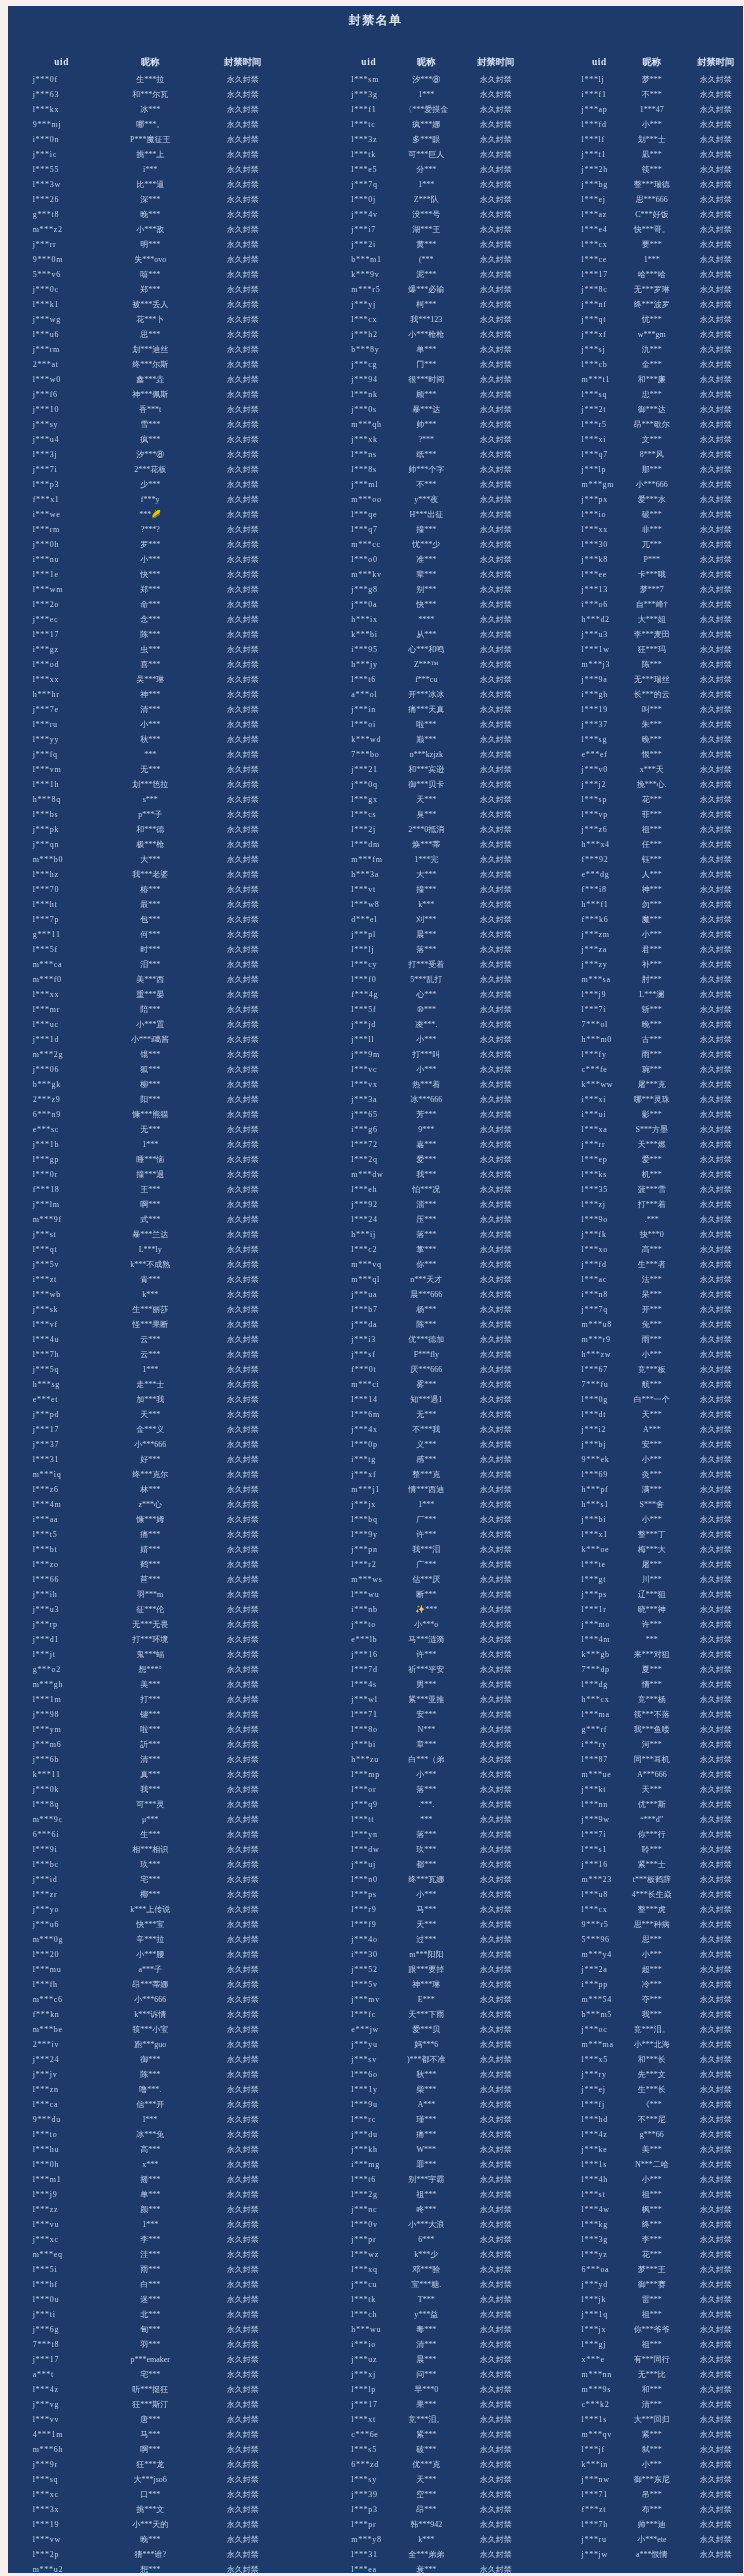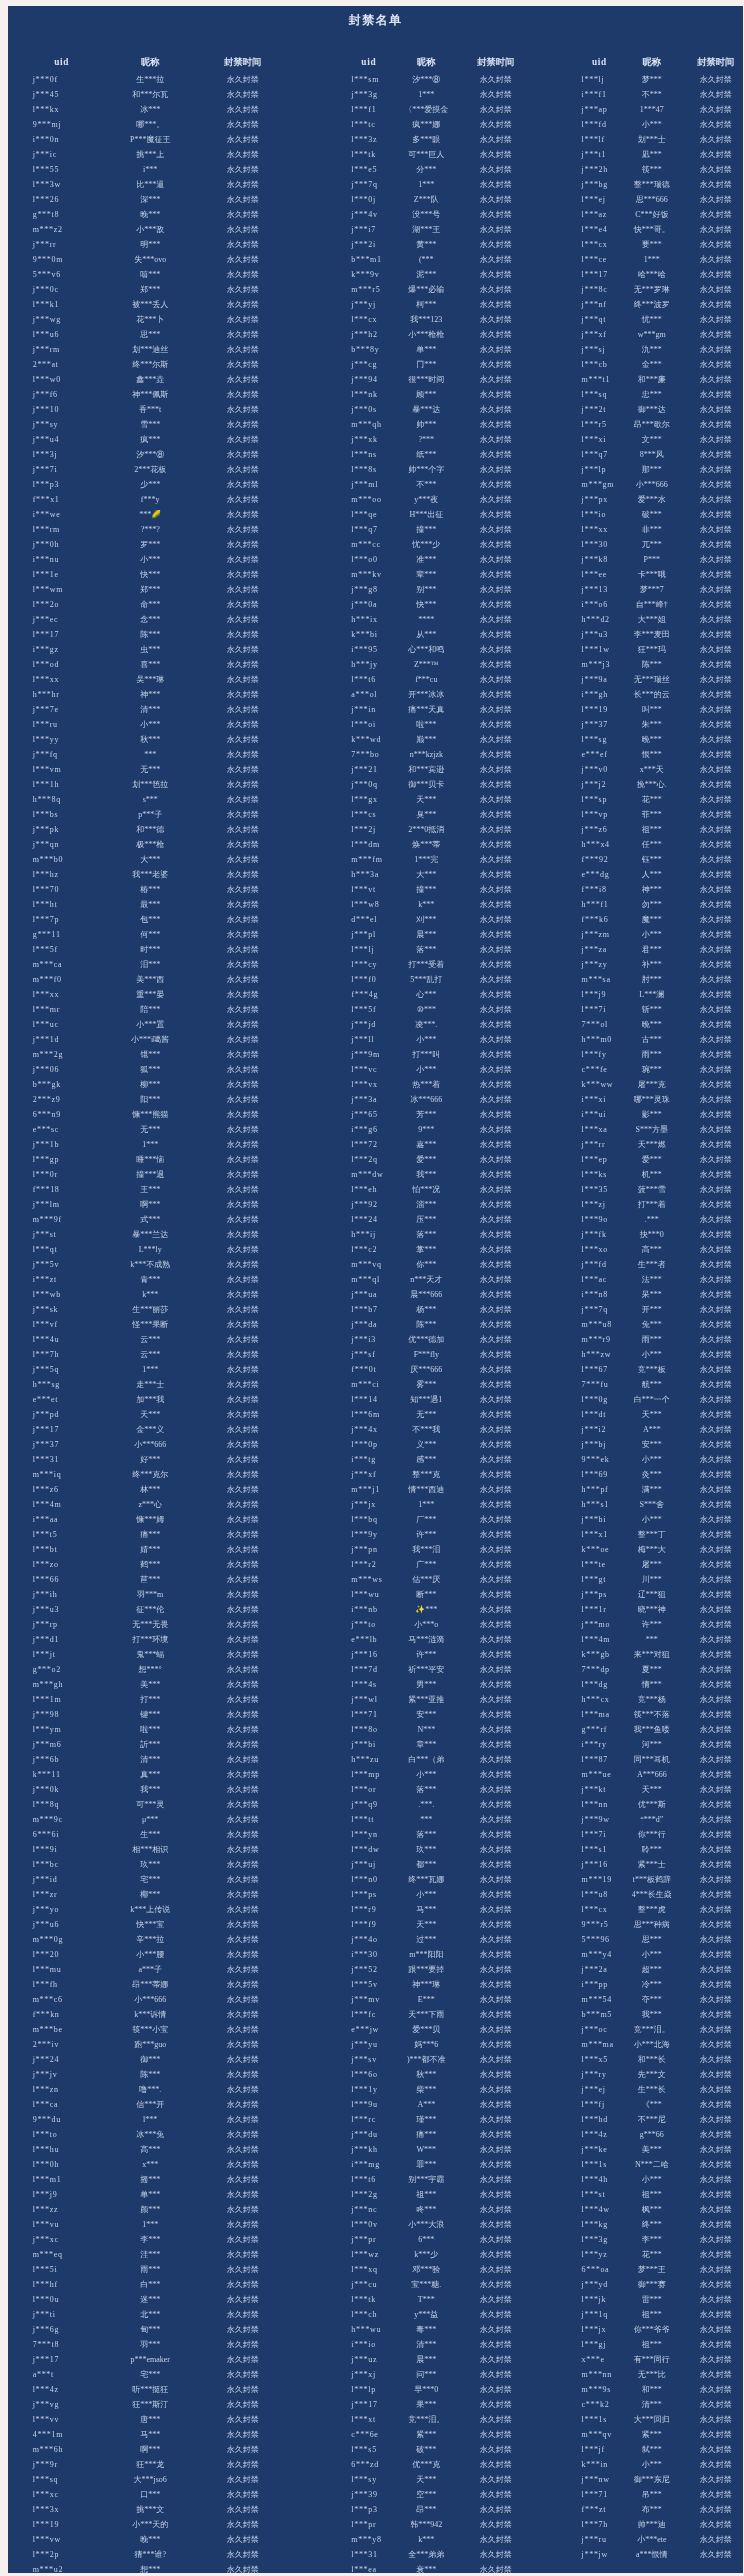--- a/index.html
+++ b/index.html
@@ -46,21 +46,21 @@
       <span class="nick">昵称</span>
       <span class="time">封禁时间</span>
     </div>
     <div class="rows">
         <div class="row">
     <span class="uid">j***0f</span>
     <span class="nick">生***拉</span>
     <span class="time">永久封禁</span>
   </div>
         <div class="row">
-    <span class="uid">j***45</span>
+    <span class="uid">j***63</span>
     <span class="nick">和***尔瓦</span>
     <span class="time">永久封禁</span>
   </div>
         <div class="row">
     <span class="uid">l***kx</span>
     <span class="nick">冰***</span>
     <span class="time">永久封禁</span>
   </div>
         <div class="row">
     <span class="uid">9***mj</span>
@@ -2331,21 +2331,21 @@
     <span class="uid">l***s1</span>
     <span class="nick">聆***</span>
     <span class="time">永久封禁</span>
   </div>
         <div class="row">
     <span class="uid">j***16</span>
     <span class="nick">紧***士</span>
     <span class="time">永久封禁</span>
   </div>
         <div class="row">
-    <span class="uid">m***19</span>
+    <span class="uid">m***23</span>
     <span class="nick">t***板鹤辞</span>
     <span class="time">永久封禁</span>
   </div>
         <div class="row">
     <span class="uid">l***u8</span>
     <span class="nick">4***长生焱</span>
     <span class="time">永久封禁</span>
   </div>
         <div class="row">
     <span class="uid">l***cx</span>

